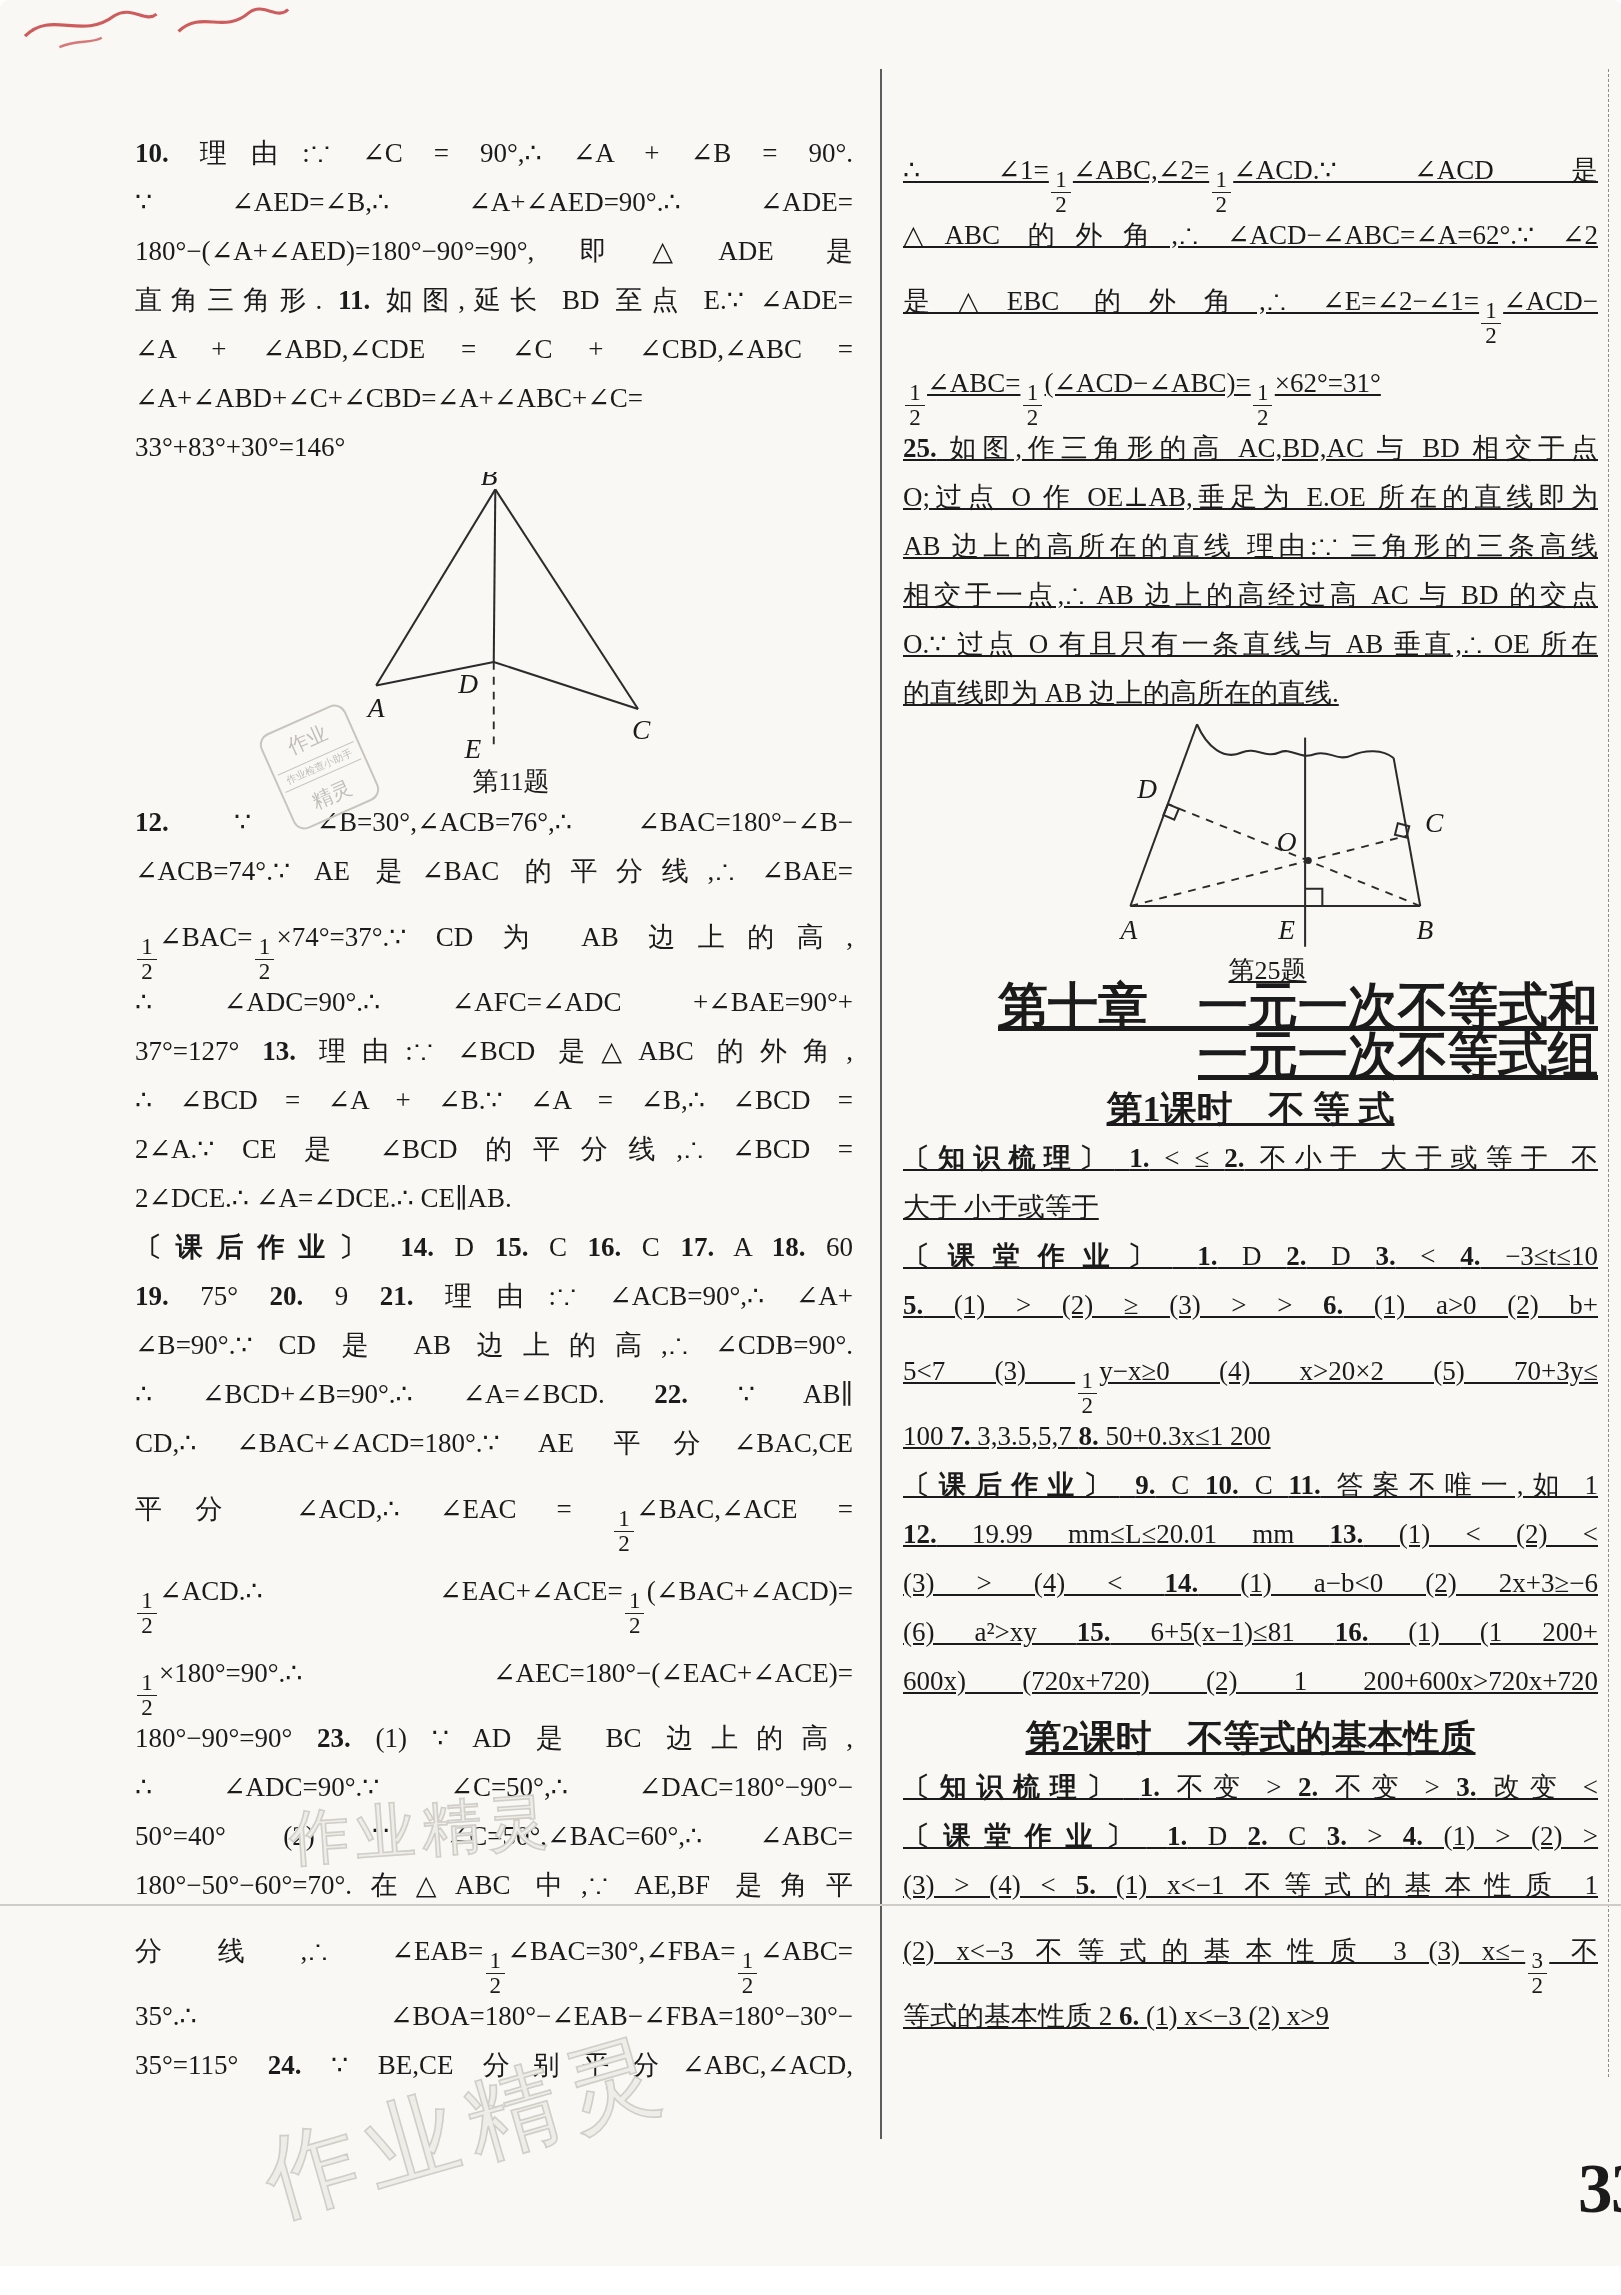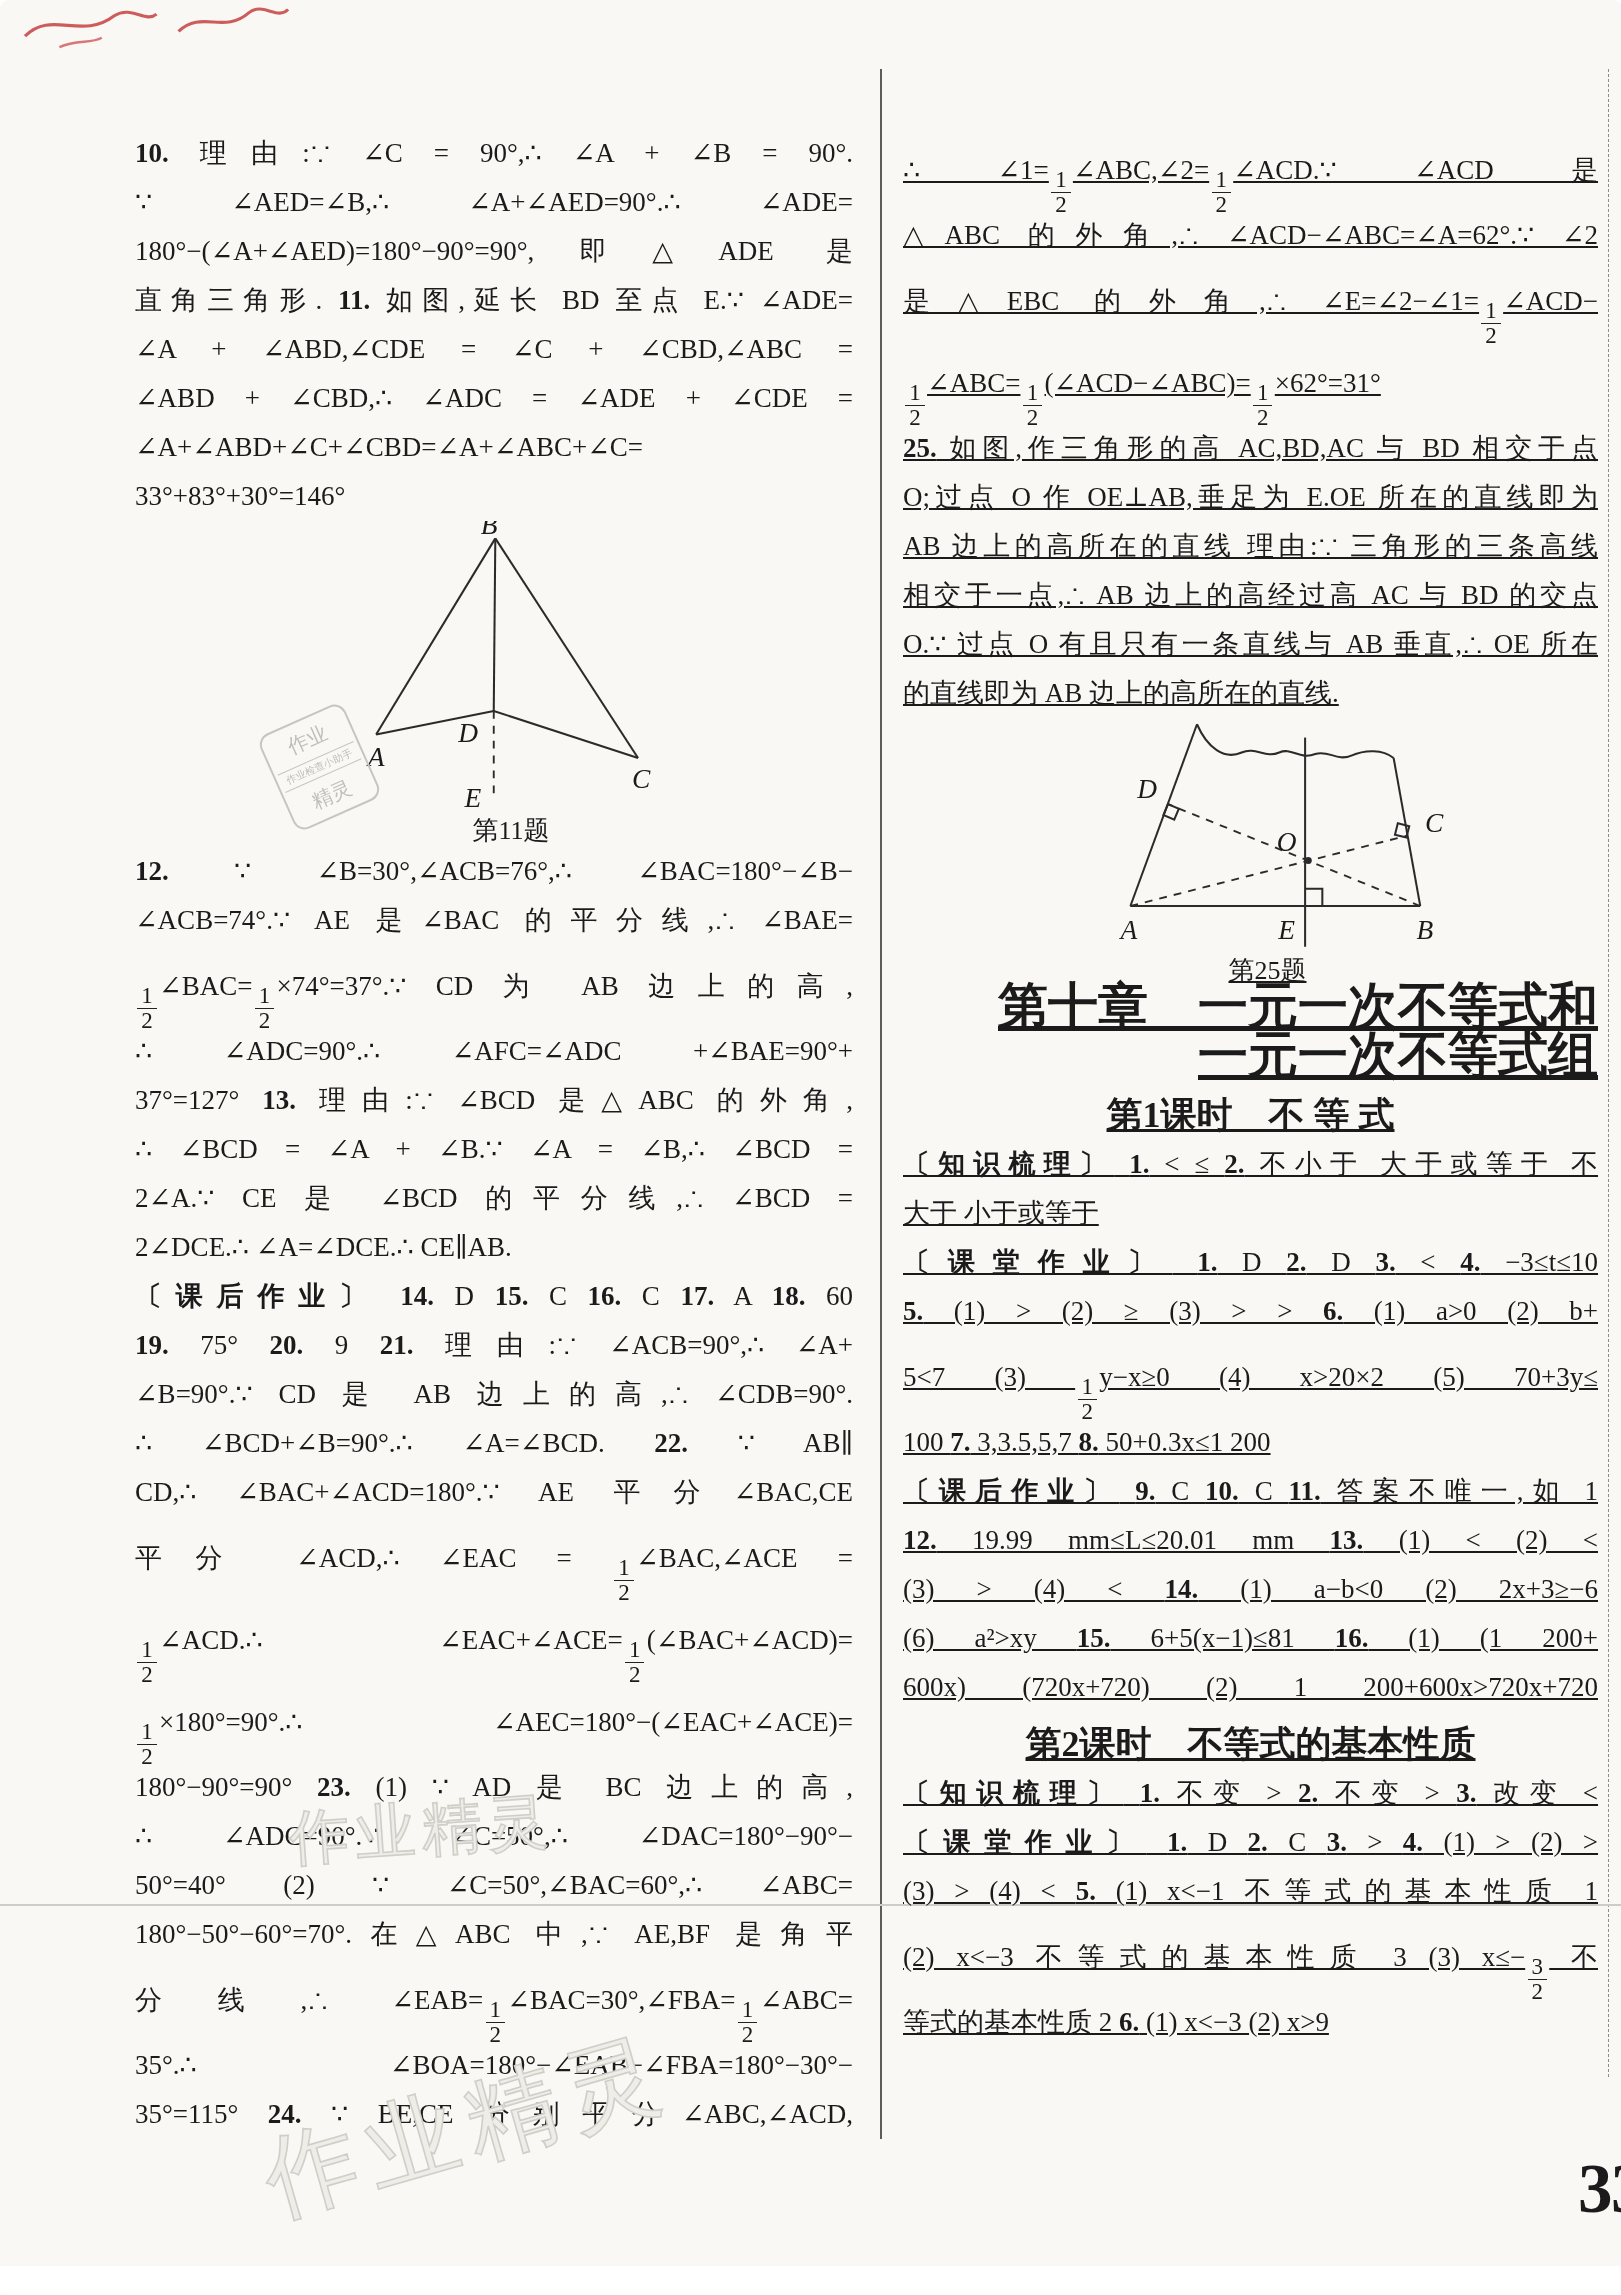--- a/index.html
+++ b/index.html
@@ -24,21 +24,21 @@
   #fig25{height:253px;}
   #fig25 svg{display:block;margin-left:180px;}
   #fig25 .figcap{width:369px;margin-left:180px;}
   .figcap{font-size:26px;text-align:center;height:35px;line-height:35px;}
   .fig-stroke{stroke:#2b2b2b;stroke-width:2.6;fill:none;}
   .fig-dash{stroke:#2b2b2b;stroke-width:2.4;fill:none;stroke-dasharray:10 9;}
   .fig-label{font-family:"Liberation Serif",serif;font-style:italic;font-size:35px;fill:#1b1b1b;}
   .chapterline{font-size:50px;font-weight:700;text-align:right;height:49px;line-height:49px;}
   #chapterline2{padding-left:118px;}
   #chapterline1{margin-top:11px;}
-  .sectitle{font-size:36px;font-weight:700;text-align:center;height:49px;line-height:49px;margin-top:11px;}
+  .sectitle{font-size:36px;font-weight:700;text-align:center;height:49px;line-height:49px;margin-top:5px;}
   #sec2title{margin-top:7.8px;}
   .vdiv{position:absolute;left:880px;top:69px;width:1.6px;height:2070px;background:#5c5c5c;}
   .vdash{position:absolute;left:1608px;top:69px;height:2008px;width:0;border-left:1.6px dashed #8d8d8d;}
   .fold{position:absolute;left:0;top:1904px;width:1622px;height:1.6px;background:#cfccc7;}
   .bottomstrip{position:absolute;left:0;top:2266px;width:1622px;height:30px;background:#ffffff;}
   .pagenum{position:absolute;left:1578px;top:2150px;font-size:69px;font-weight:700;letter-spacing:-1.6px;}
   .wm{position:absolute;color:#efede8;-webkit-text-stroke:1.6px #d1cec8;pointer-events:none;
       font-family:"Liberation Serif",serif;white-space:nowrap;}
   #wm-mid{left:289px;top:1790px;font-size:60px;letter-spacing:6.3px;transform:rotate(-4deg);}
   #wm-bot{left:259px;top:2063px;font-size:93px;letter-spacing:11px;transform:rotate(-16deg);}
@@ -65,21 +65,20 @@
   <div class="fold"></div>
   <div class="bottomstrip"></div>
 
   <div class="col" id="leftcol">
     <div>
         <div class="ln"><b>10.</b> 理由:∵ ∠C = 90°,∴ ∠A + ∠B = 90°.</div>
         <div class="ln">∵ ∠AED=∠B,∴ ∠A+∠AED=90°.∴ ∠ADE=</div>
         <div class="ln">180°−(∠A+∠AED)=180°−90°=90°,即△ADE 是</div>
         <div class="ln">直角三角形.  <b>11.</b> 如图,延长 BD 至点 E.∵ ∠ADE=</div>
         <div class="ln">∠A + ∠ABD,∠CDE = ∠C + ∠CBD,∠ABC =</div>
-        <div class="ln">∠ABD + ∠CBD,∴ ∠ADC = ∠ADE + ∠CDE =</div>
         <div class="ln">∠A+∠ABD+∠C+∠CBD=∠A+∠ABC+∠C=</div>
         <div class="ln short">33°+83°+30°=146°</div>
       </div>
 
     <div class="figblock" id="fig11">
       <svg width="298" height="292" viewBox="0 0 380 372">
         <line class="fig-stroke" x1="170" y1="22" x2="18" y2="272"></line>
         <line class="fig-stroke" x1="170" y1="22" x2="352" y2="302"></line>
         <line class="fig-stroke" x1="170" y1="22" x2="168" y2="242"></line>
         <line class="fig-stroke" x1="18" y1="272" x2="168" y2="242"></line>

